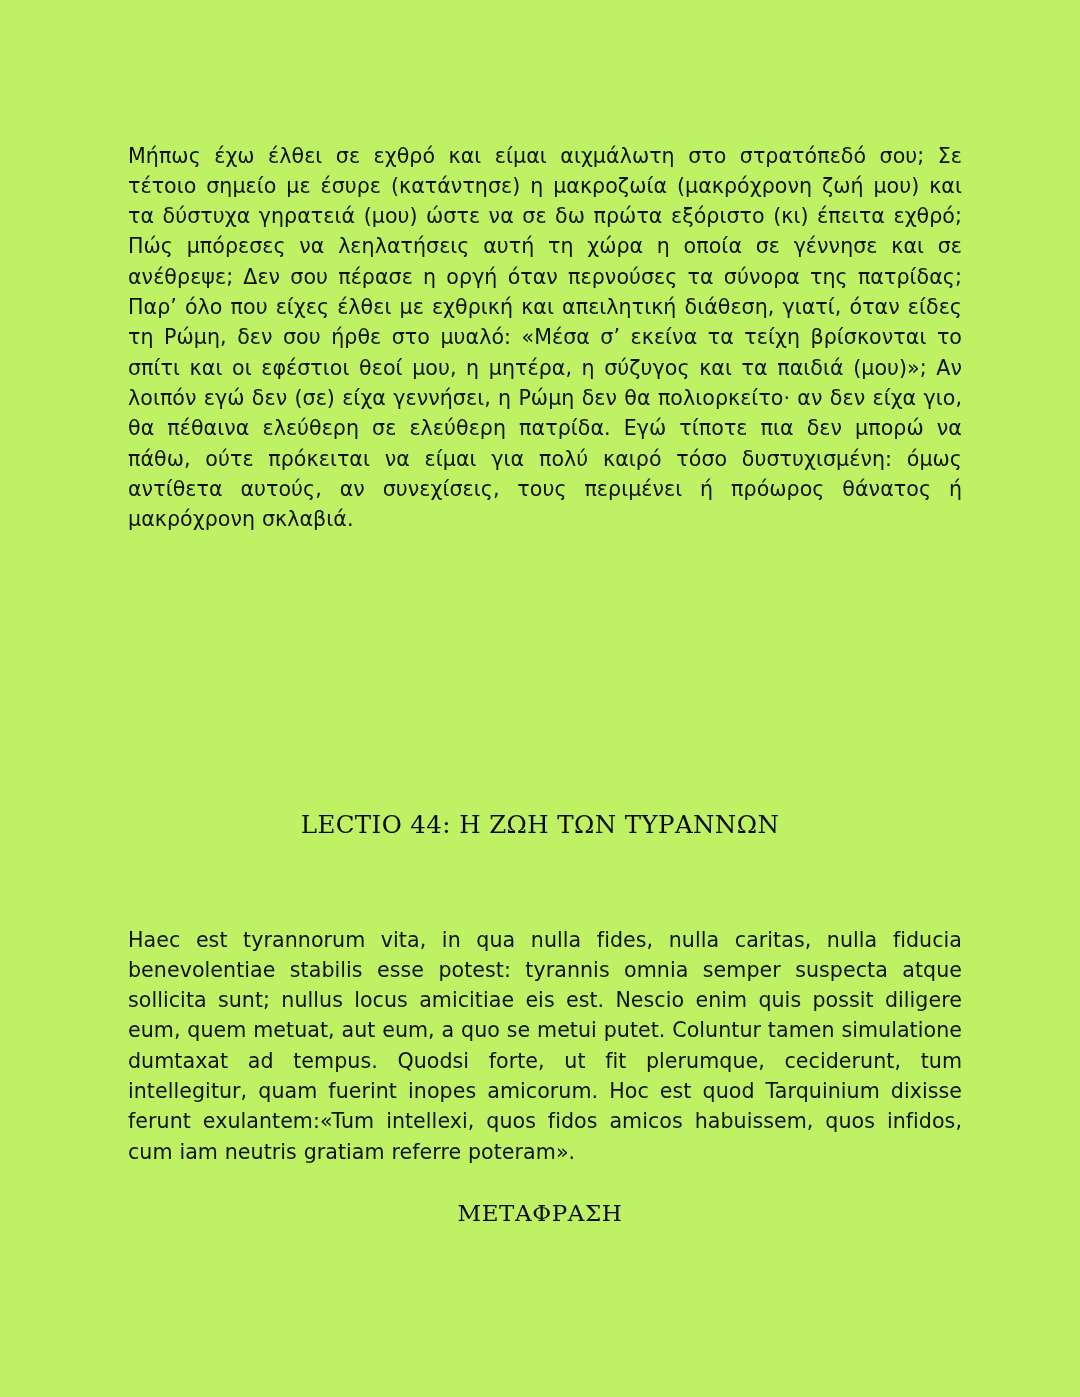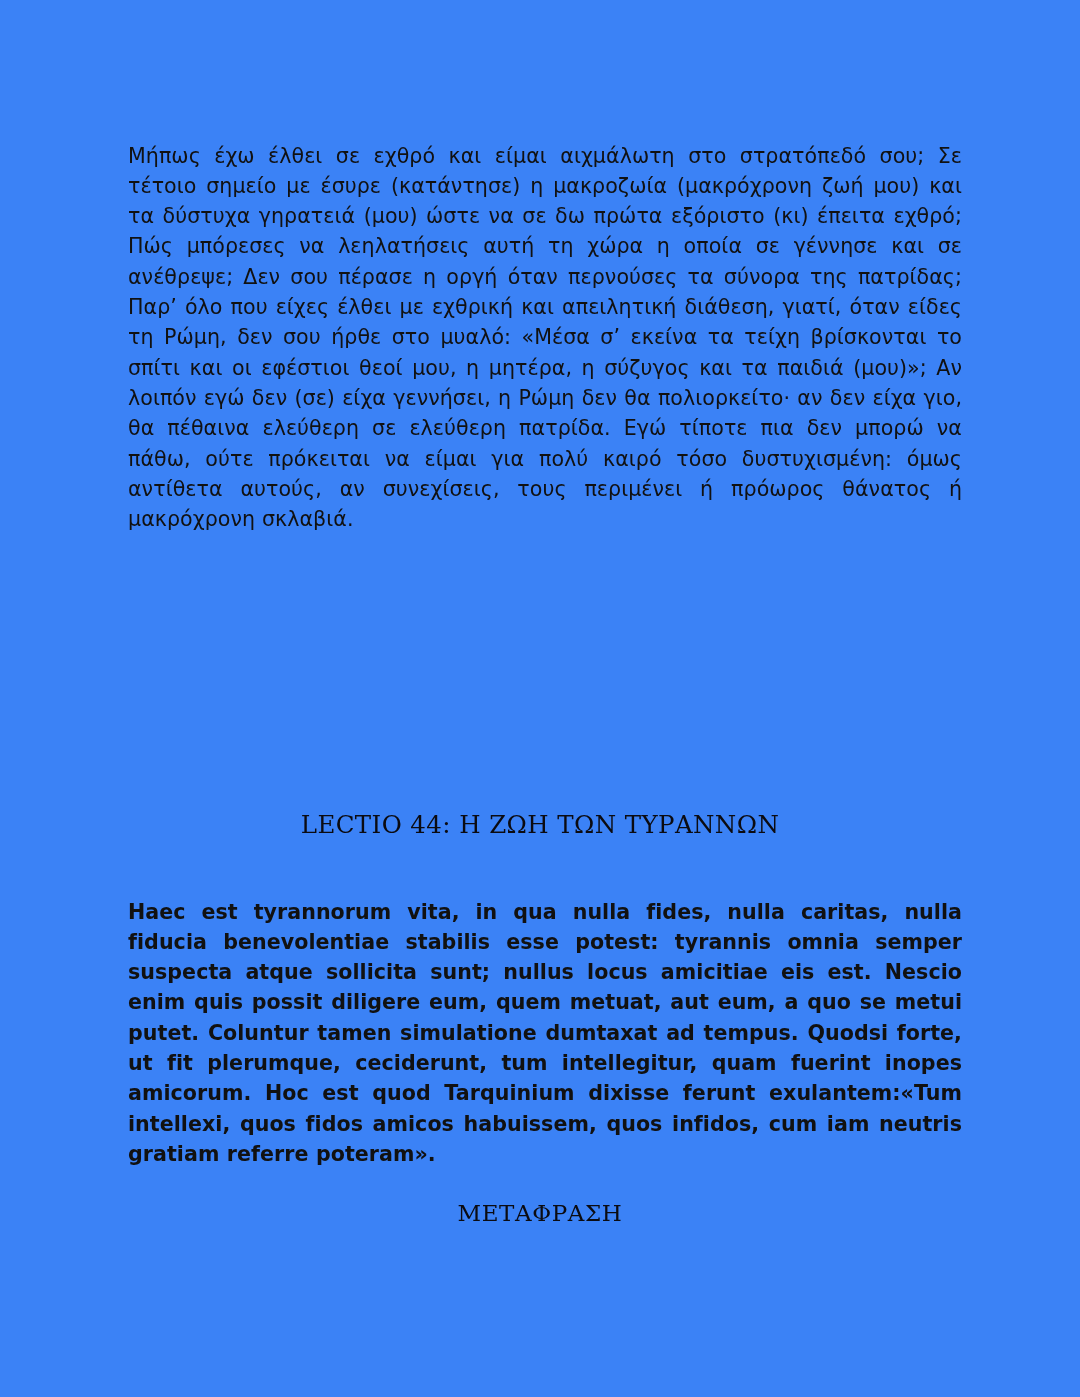--- a/index.html
+++ b/index.html
@@ -14,21 +14,21 @@
     position: relative;
     overflow: hidden;
     font-family: "DejaVu Sans", "Liberation Sans", sans-serif;
     color: #000000;
     -webkit-font-smoothing: antialiased;
   }
 
   .page {
     position: absolute;
     inset: 0;
-    background: #3b82f6;
+    background: #bef264;
   }
 
   
   .text-block {
     position: absolute;
     left: 128px;
     width: 834px;
     text-align: justify;
     text-justify: inter-word;
     font-family: "DejaVu Sans", "Liberation Sans", sans-serif;
@@ -38,22 +38,21 @@
     letter-spacing: 0.05px;
     word-spacing: 0.2px;
     hyphens: none;
   }
 
   #greek-passage {
     top: 120px;
   }
 
   #latin-passage {
-    top: 876px;
-    font-weight: bold;
+    top: 904px;
   }
 
   
   .heading {
     position: absolute;
     left: 0;
     width: 1080px;
     text-align: center;
     font-family: "DejaVu Serif", "Liberation Serif", serif;
     color: #0b0b11;

